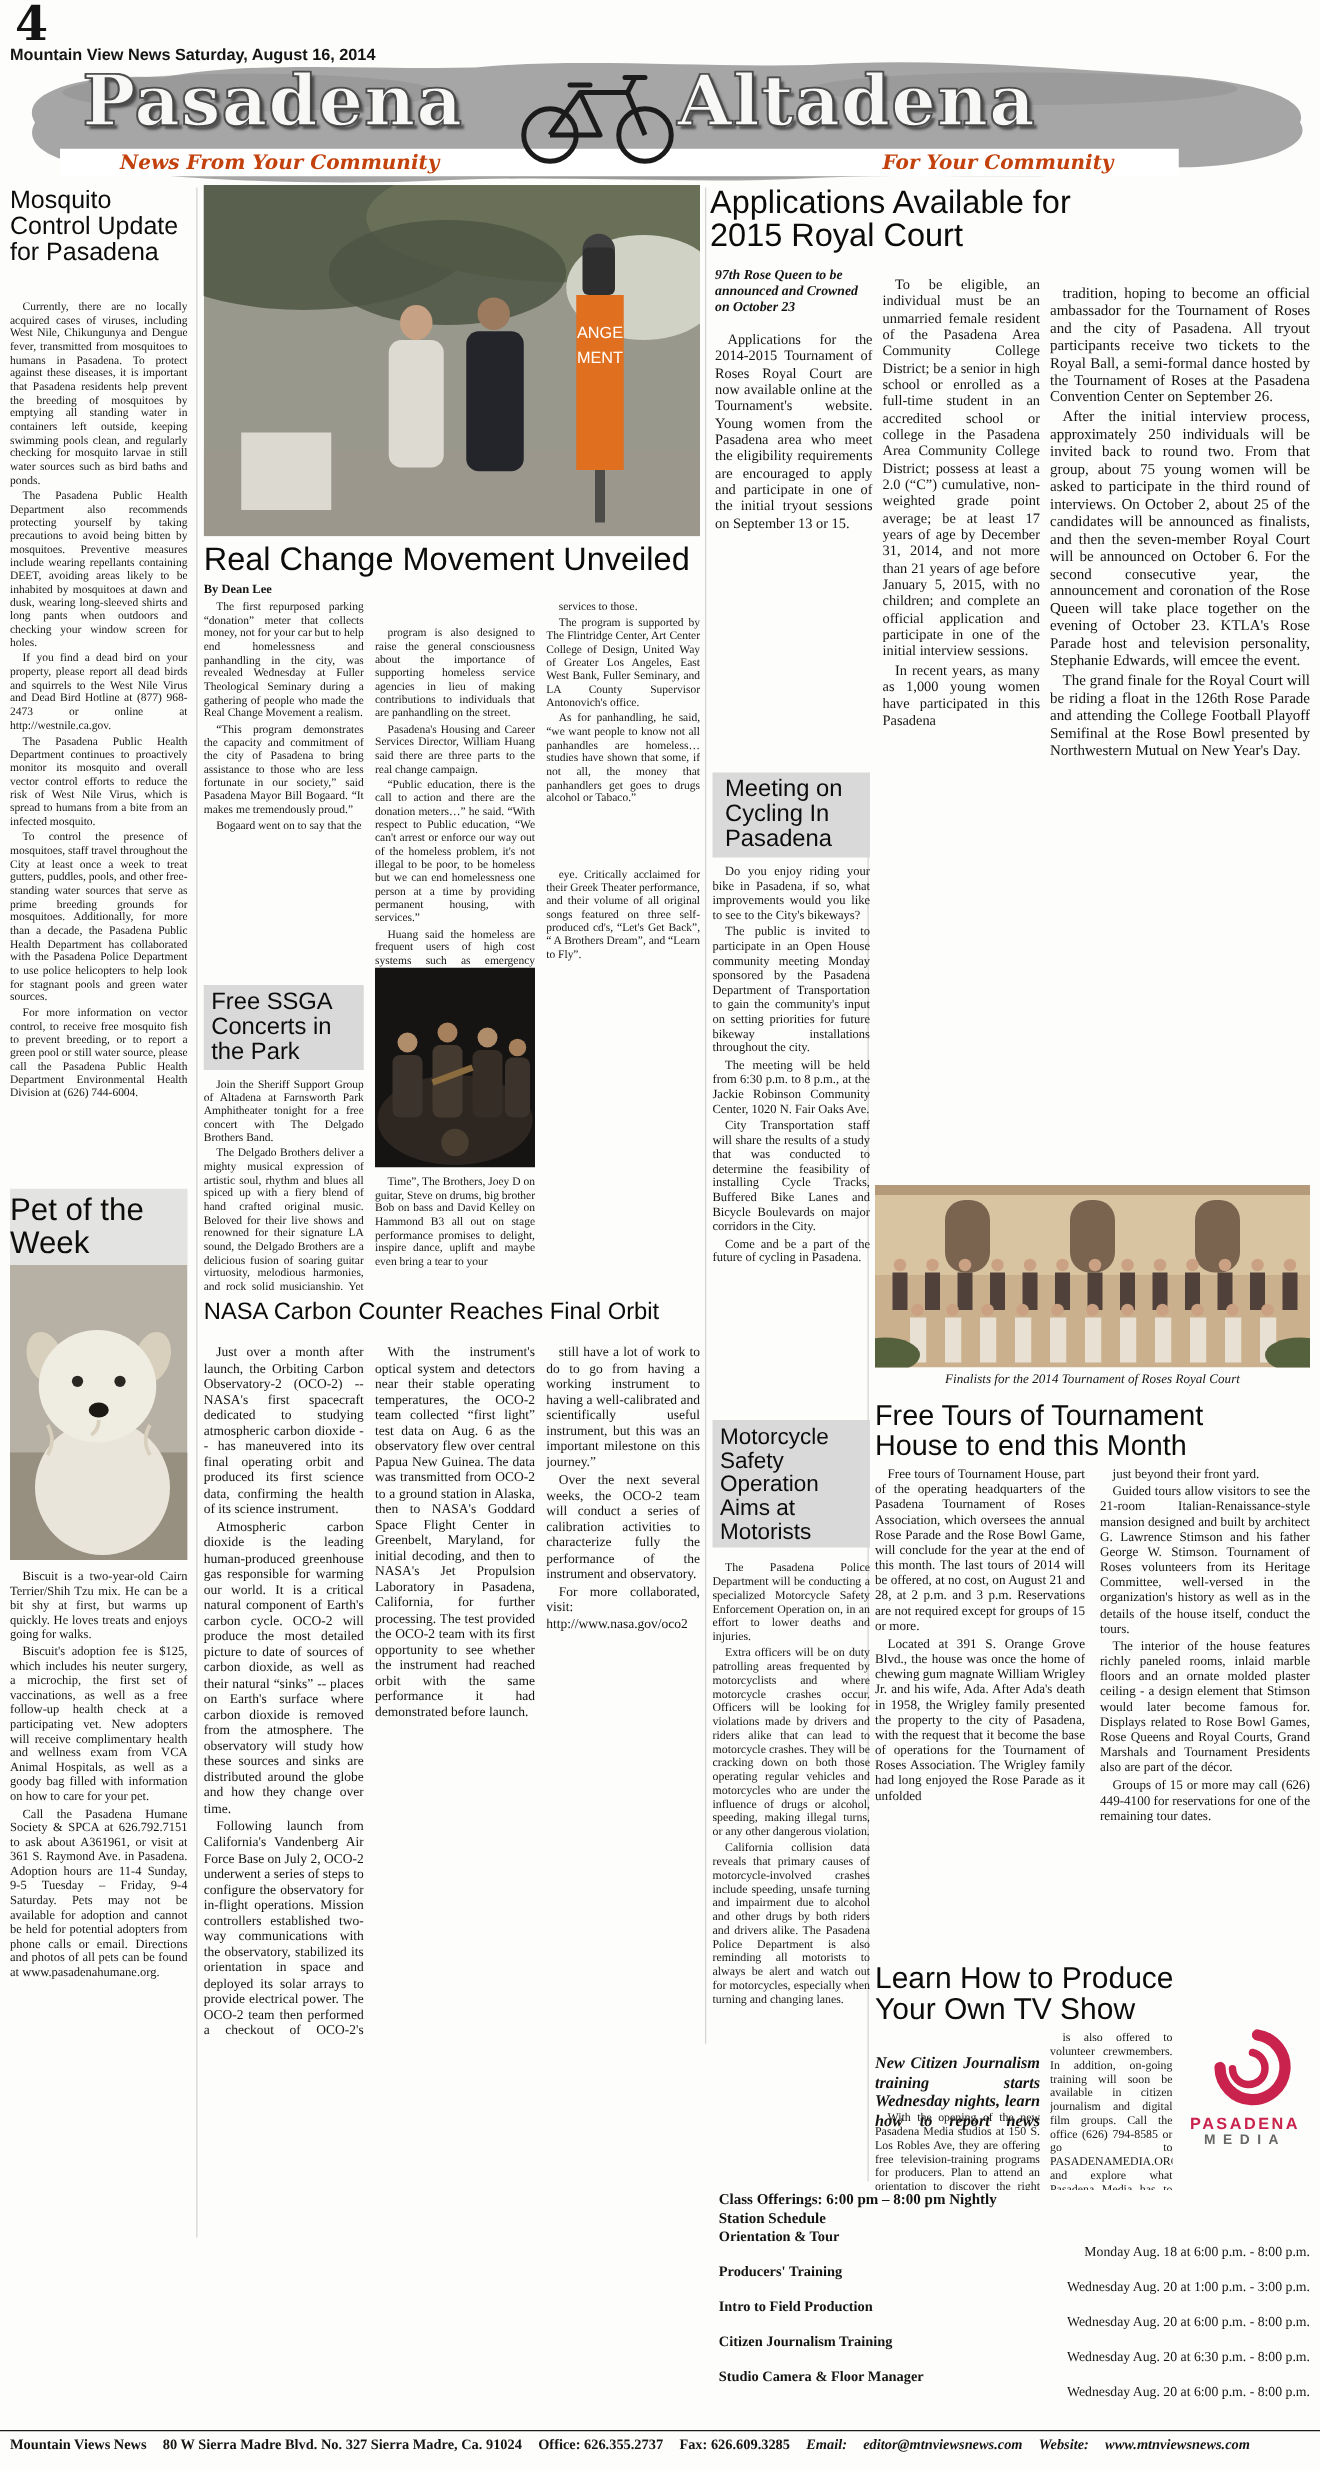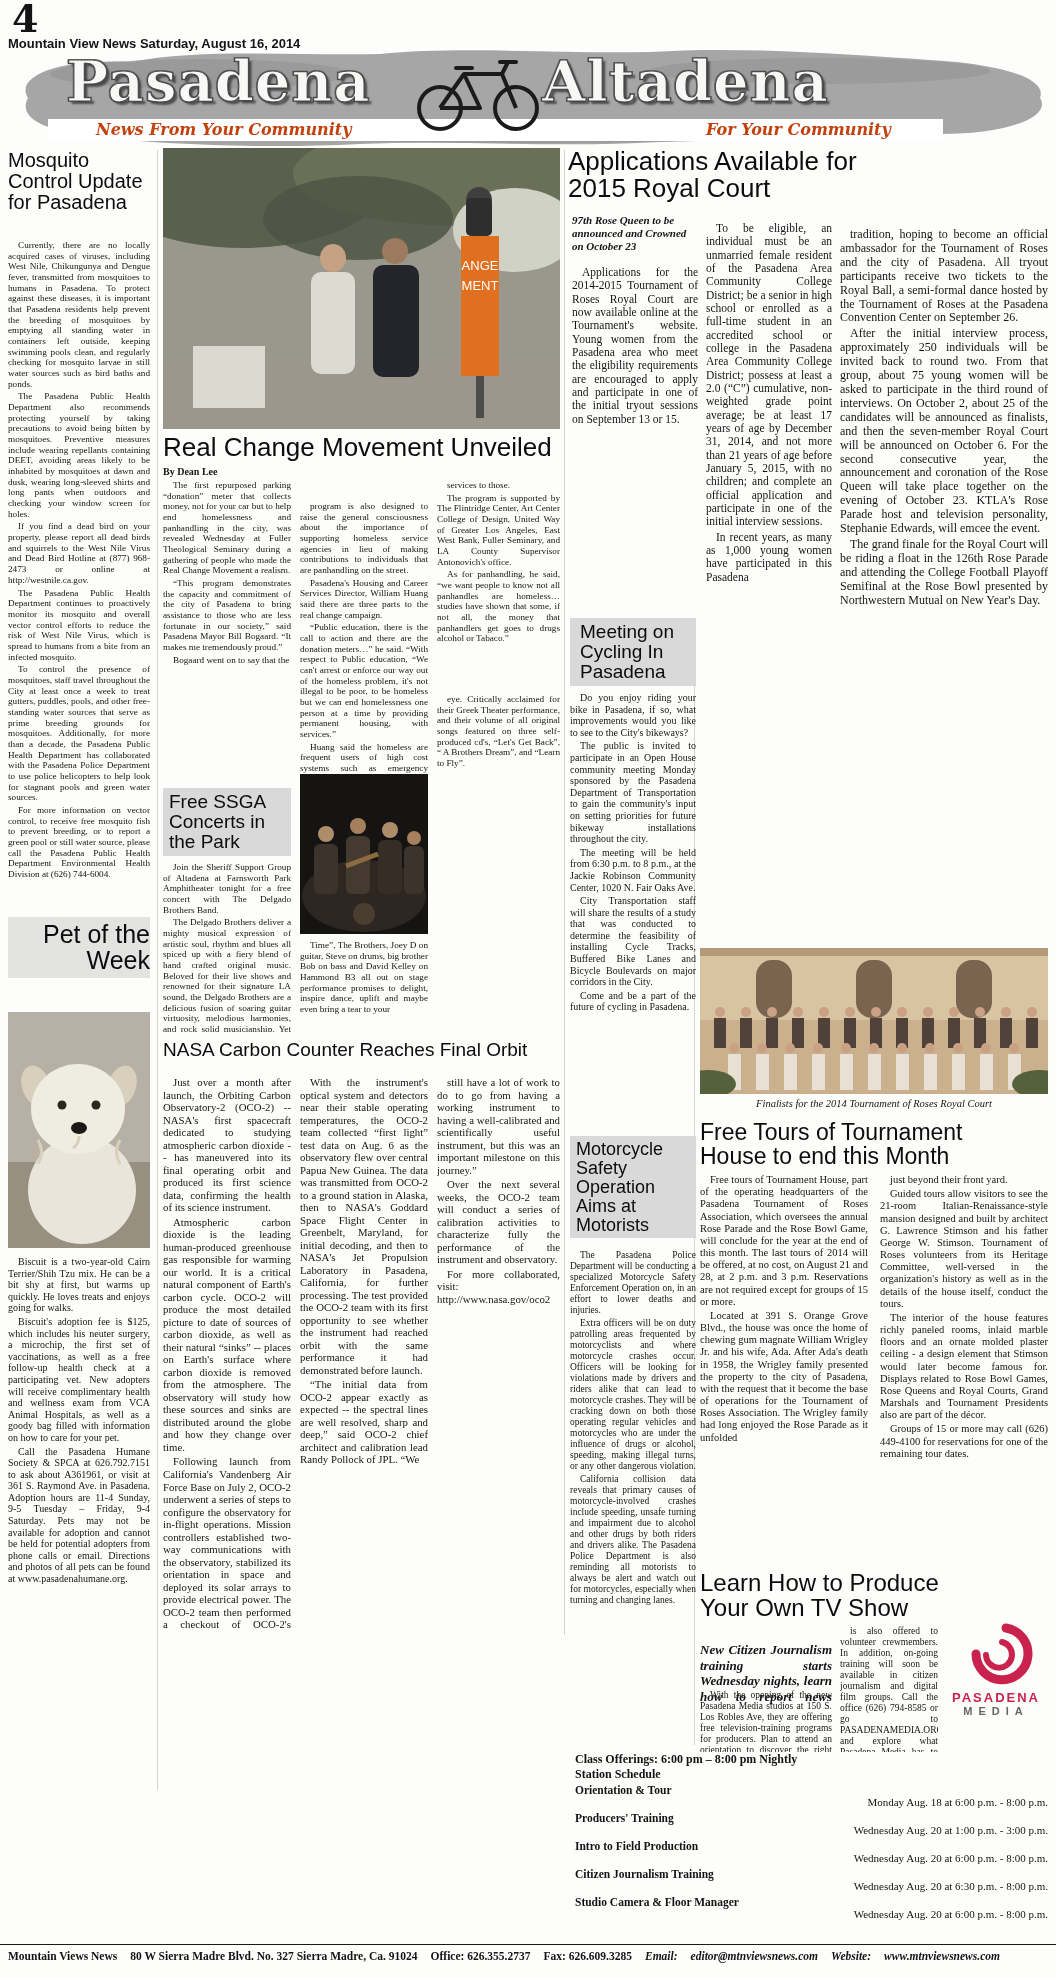--- a/index.html
+++ b/index.html
@@ -31,21 +31,21 @@
   }
   #title-left { left:66px; top:2px; }
   #title-right { left:542px; top:2px; }
   .tagline { position:absolute; font-family:"DejaVu Serif",serif; font-style:italic; font-weight:700; font-size:16px; color:#c2410c; }
   #tag-left { left:96px; top:74px; }
   #tag-right { left:706px; top:74px; }
   #bike { position:absolute; left:408px; top:0; }
 
   #mosq-title { left:8px; top:150px; width:146px; font-size:20px; }
   #mosq-body  { left:8px; top:240px; width:142px; height:700px; font-size:9.2px; }
-  #pet-head   { left:8px; top:917px; width:142px; font-size:25px; text-align:right; background:#e3e3e1; padding:4px 0; }
+  #pet-head   { left:8px; top:951px; width:142px; font-size:25px; text-align:left; background:#e3e3e1; padding:4px 0; }
   #dog-photo  { left:8px; top:1012px; }
   #pet-body   { left:8px; top:1256px; width:142px; height:534px; font-size:10px; }
 
   #rc-photo   { left:163px; top:148px; }
   #rc-title   { left:163px; top:434px; width:397px; font-size:26px; }
   #rc-byline  { left:163px; top:466px; }
   #rc-m1      { left:163px; top:480px; width:128px; height:304px; font-size:9.2px; }
   #rc-m2      { left:300px; top:480px; width:128px; height:290px; font-size:9.2px;margin-top:21px; }
   #rc-m3      { left:437px; top:480px; width:123px; height:208px; font-size:9.2px; }
   #ssga-c3    { left:437px; top:694px; width:123px; height:336px; font-size:9.2px; }
@@ -222,21 +222,20 @@
   </div>
 
 <div class="abs headline" id="nasa-title">NASA Carbon Counter Reaches Final Orbit</div>
 <div class="abs body-text" id="nasa-c1">
     <p>Just over a month after launch, the Orbiting Carbon Observatory-2 (OCO-2) -- NASA's first spacecraft dedicated to studying atmospheric carbon dioxide -- has maneuvered into its final operating orbit and produced its first science data, confirming the health of its science instrument.</p>
     <p>Atmospheric carbon dioxide is the leading human-produced greenhouse gas responsible for warming our world. It is a critical natural component of Earth's carbon cycle. OCO-2 will produce the most detailed picture to date of sources of carbon dioxide, as well as their natural “sinks” -- places on Earth's surface where carbon dioxide is removed from the atmosphere. The observatory will study how these sources and sinks are distributed around the globe and how they change over time.</p>
     <p>Following launch from California's Vandenberg Air Force Base on July 2, OCO-2 underwent a series of steps to configure the observatory for in-flight operations. Mission controllers established two-way communications with the observatory, stabilized its orientation in space and deployed its solar arrays to provide electrical power. The OCO-2 team then performed a checkout of OCO-2's systems to ensure they were functioning properly.</p>
   </div>
 <div class="abs body-text" id="nasa-c2">
     <p>With the instrument's optical system and detectors near their stable operating temperatures, the OCO-2 team collected “first light” test data on Aug. 6 as the observatory flew over central Papua New Guinea. The data was transmitted from OCO-2 to a ground station in Alaska, then to NASA's Goddard Space Flight Center in Greenbelt, Maryland, for initial decoding, and then to NASA's Jet Propulsion Laboratory in Pasadena, California, for further processing. The test provided the OCO-2 team with its first opportunity to see whether the instrument had reached orbit with the same performance it had demonstrated before launch.</p>
-    <p>“The initial data from OCO-2 appear exactly as expected -- the spectral lines are well resolved, sharp and deep,” said OCO-2 chief architect and calibration lead Randy Pollock of JPL. “We</p>
   </div>
 <div class="abs body-text" id="nasa-c3">
     <p>still have a lot of work to do to go from having a working instrument to having a well-calibrated and scientifically useful instrument, but this was an important milestone on this journey.”</p>
     <p>Over the next several weeks, the OCO-2 team will conduct a series of calibration activities to characterize fully the performance of the instrument and observatory.</p>
     <p>For more collaborated, visit: http://www.nasa.gov/oco2</p>
   </div>
 
 <div class="abs headline" id="royal-title">Applications Available for 2015 Royal Court</div>
 <div class="abs subhead" id="royal-sub">97th Rose Queen to be announced and Crowned on October 23</div>
 <div class="abs body-text" id="royal-c1">

